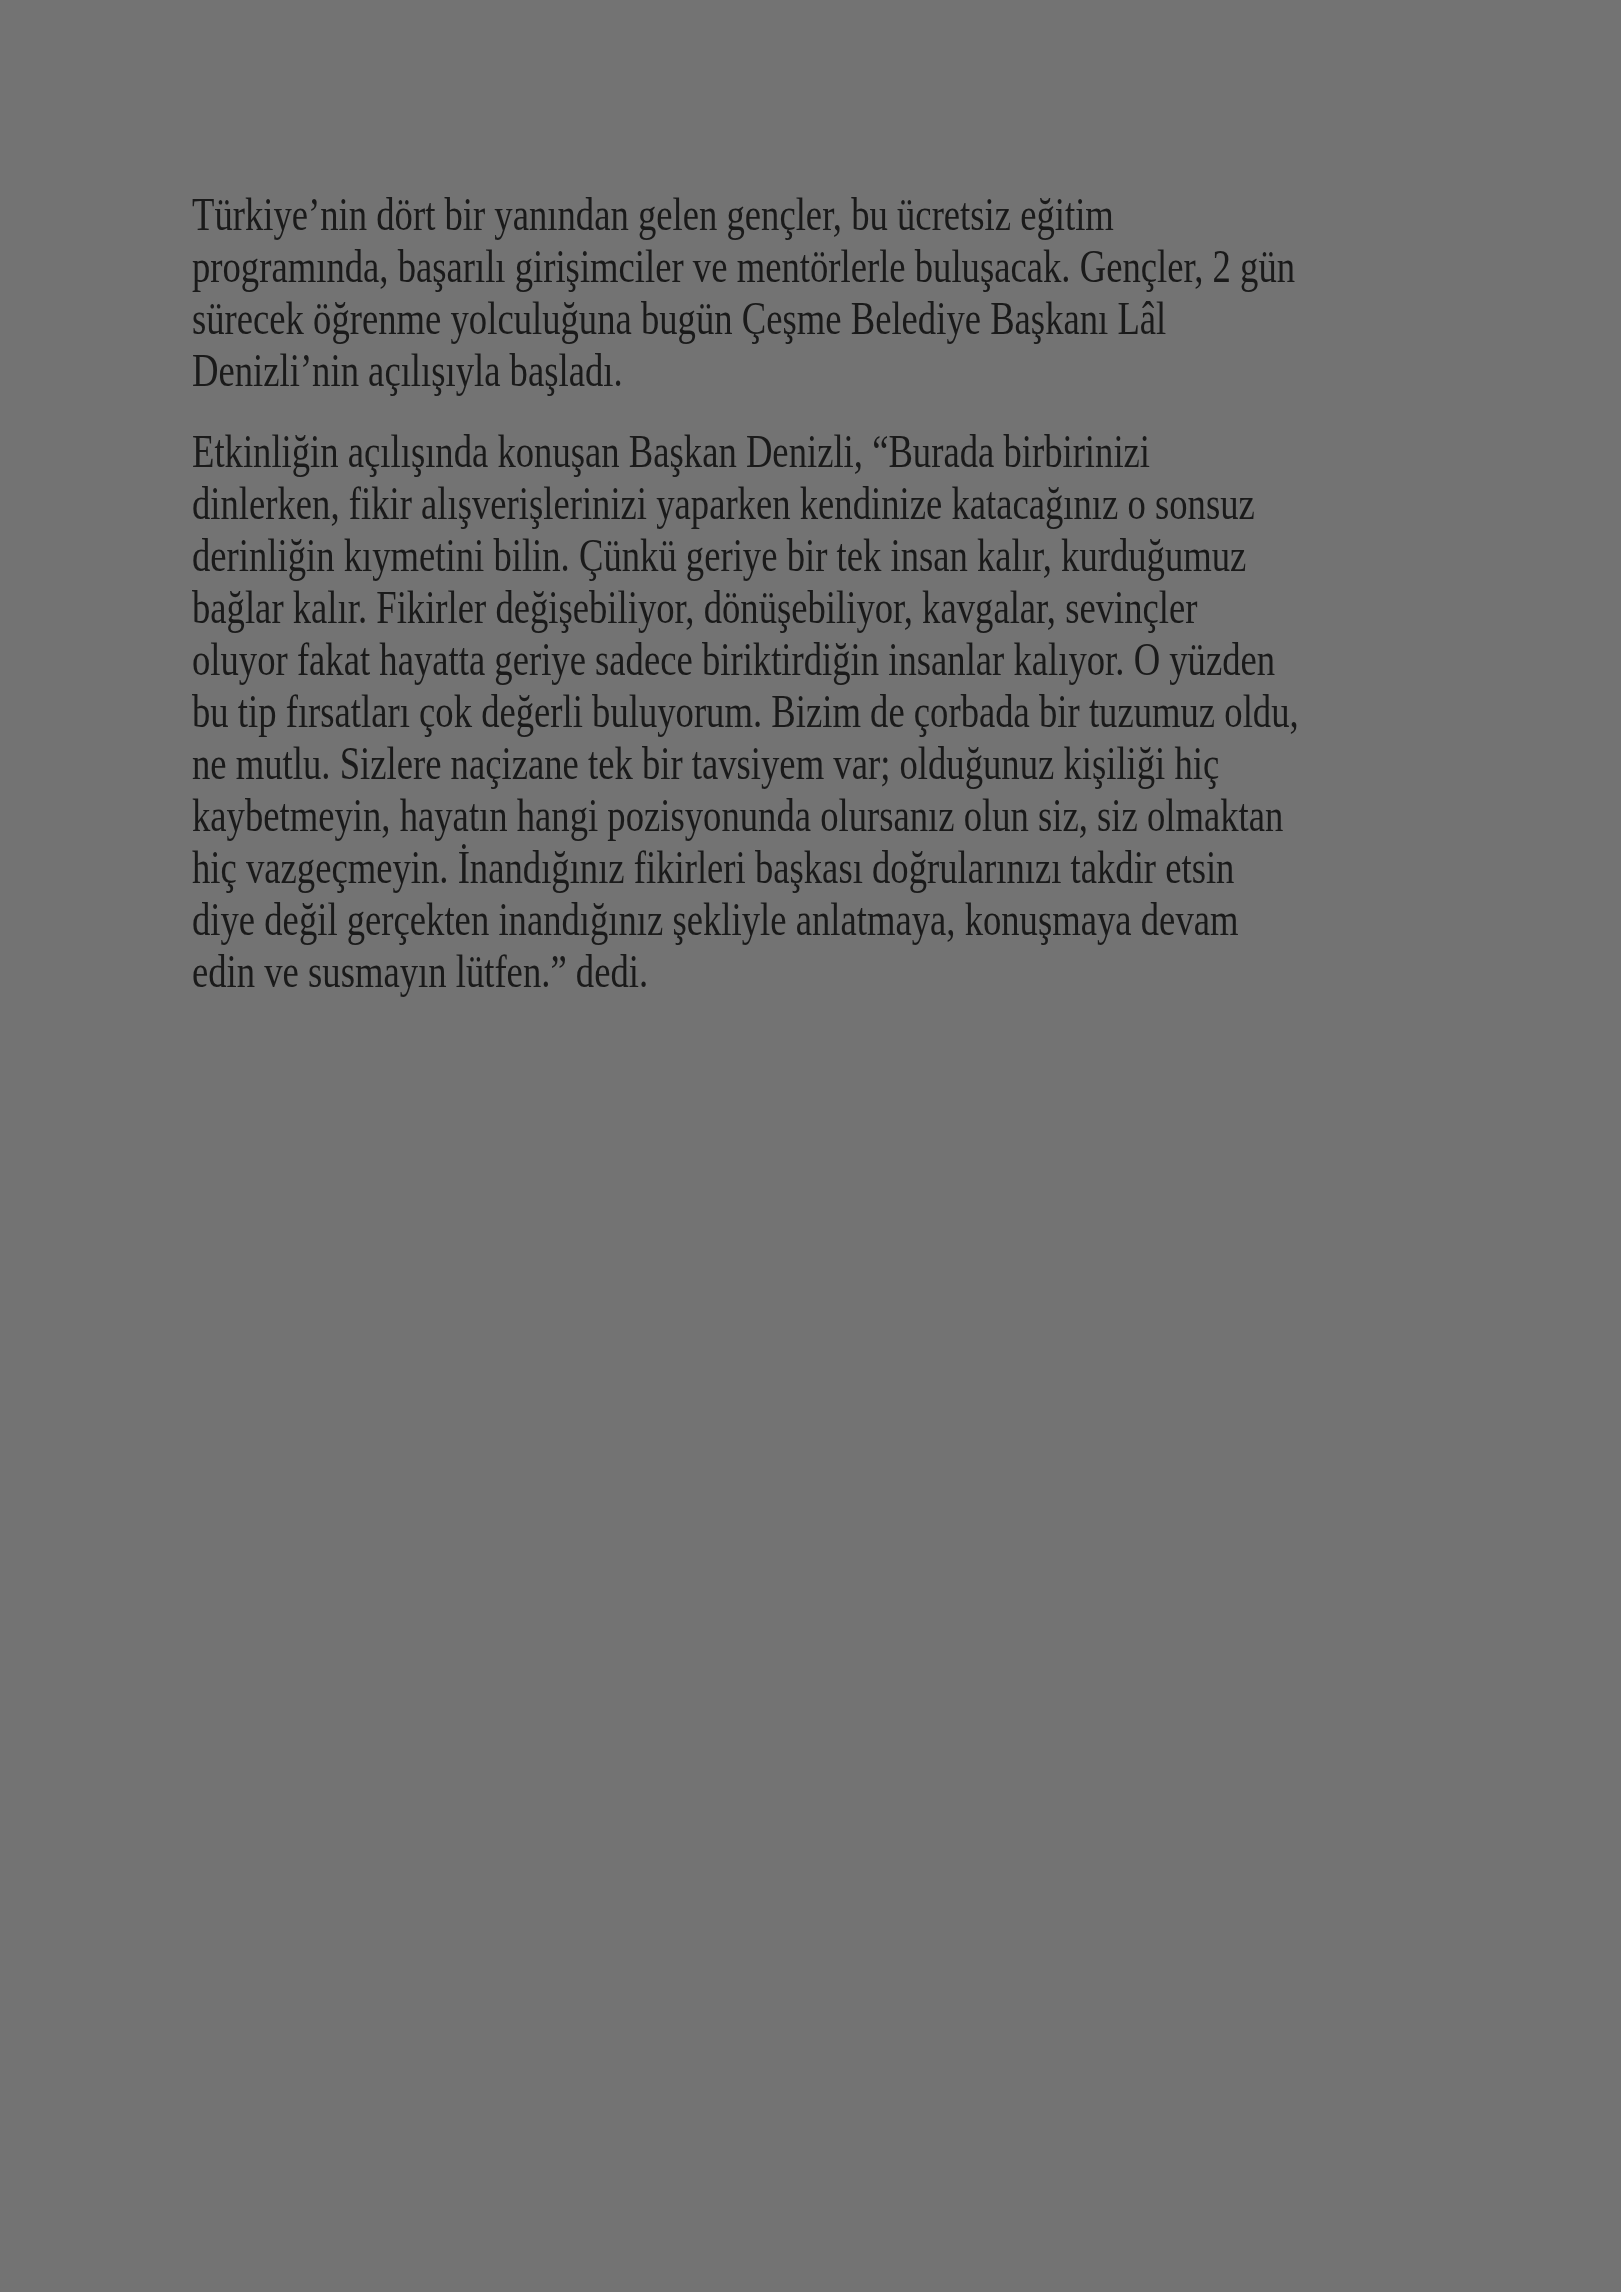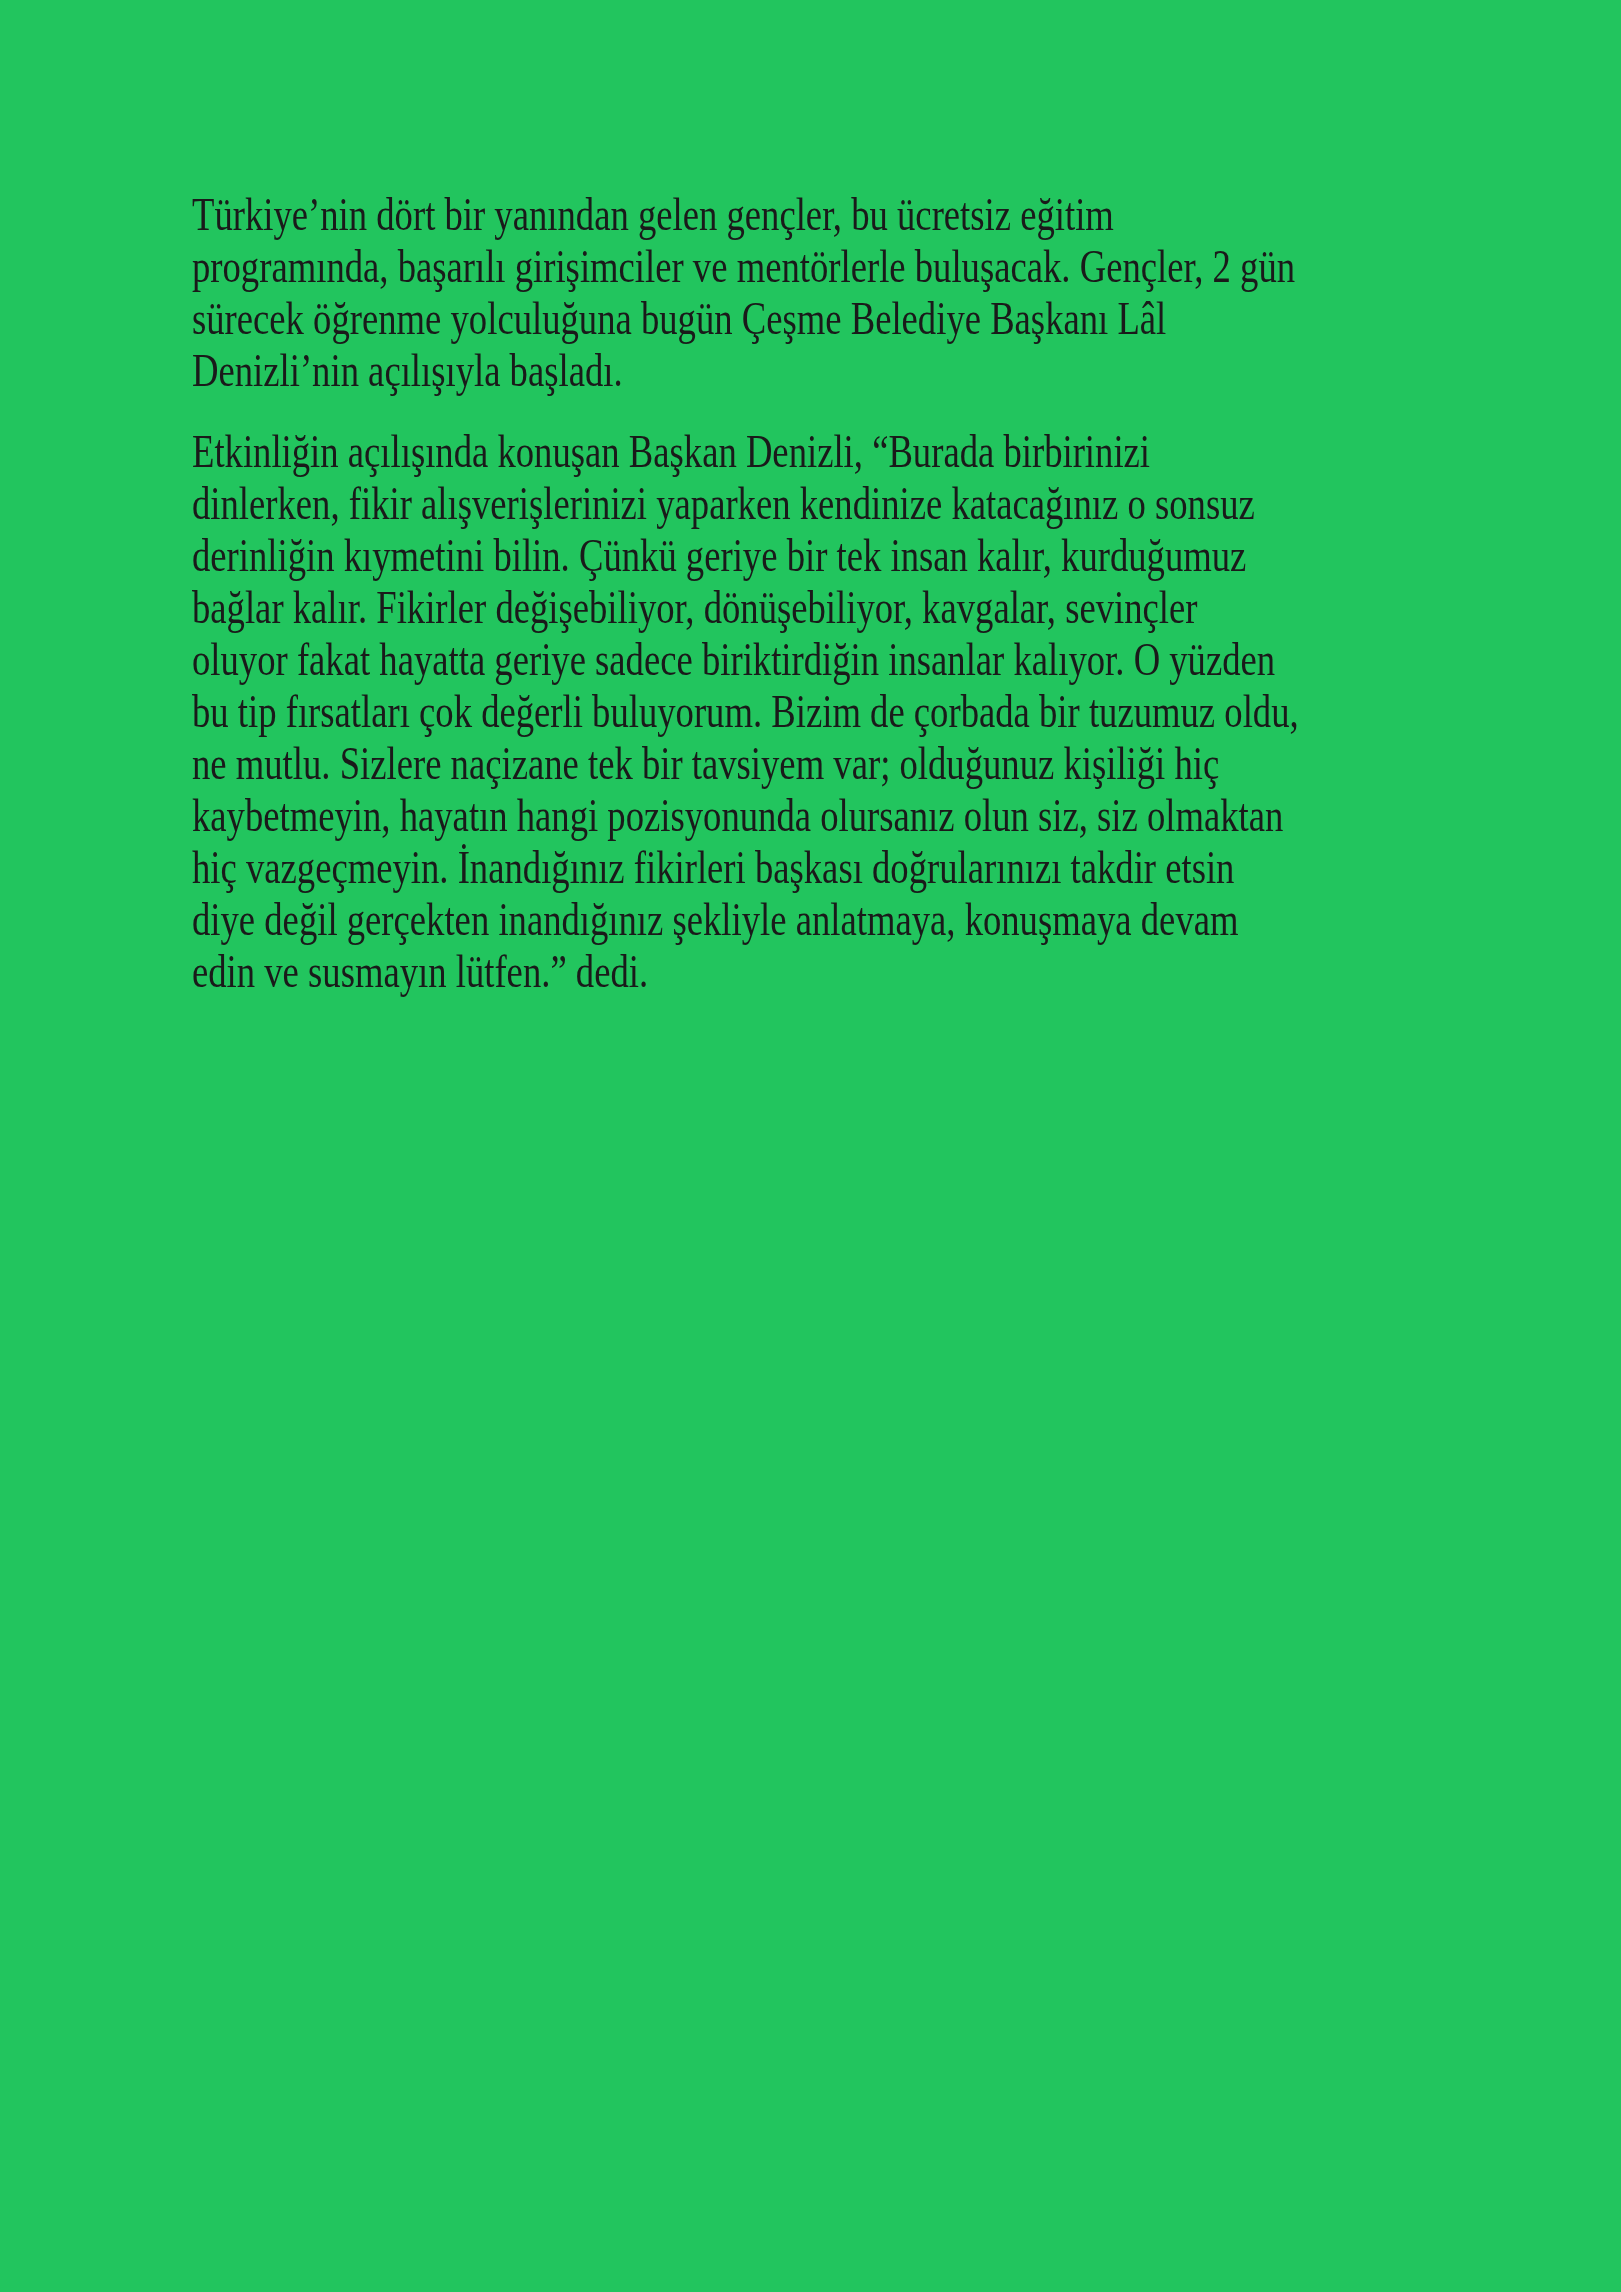--- a/index.html
+++ b/index.html
@@ -4,21 +4,21 @@
 <style>
   html, body {
     margin: 0;
     padding: 0;
     background: #ffffff;
   }
   .page {
     position: relative;
     width: 1621px;
     height: 2293px;
-    background: #22c55e;
+    background: #737373;
     overflow: hidden;
   }
   .textblock {
     position: absolute;
     left: 192px;
     top: 188px;
     width: 1583px;
     transform: scaleX(0.78);
     transform-origin: 0 0;
     font-family: "Liberation Serif", "DejaVu Serif", serif;

